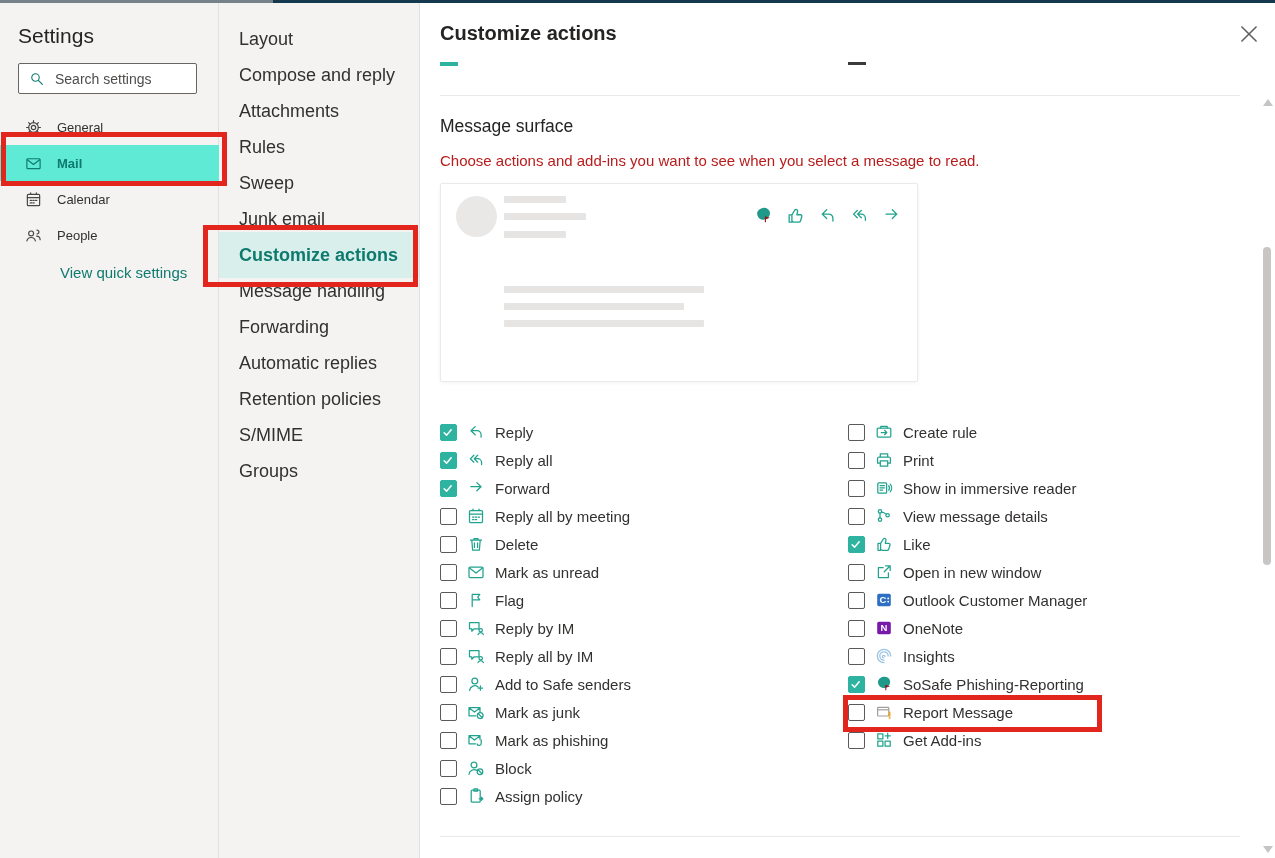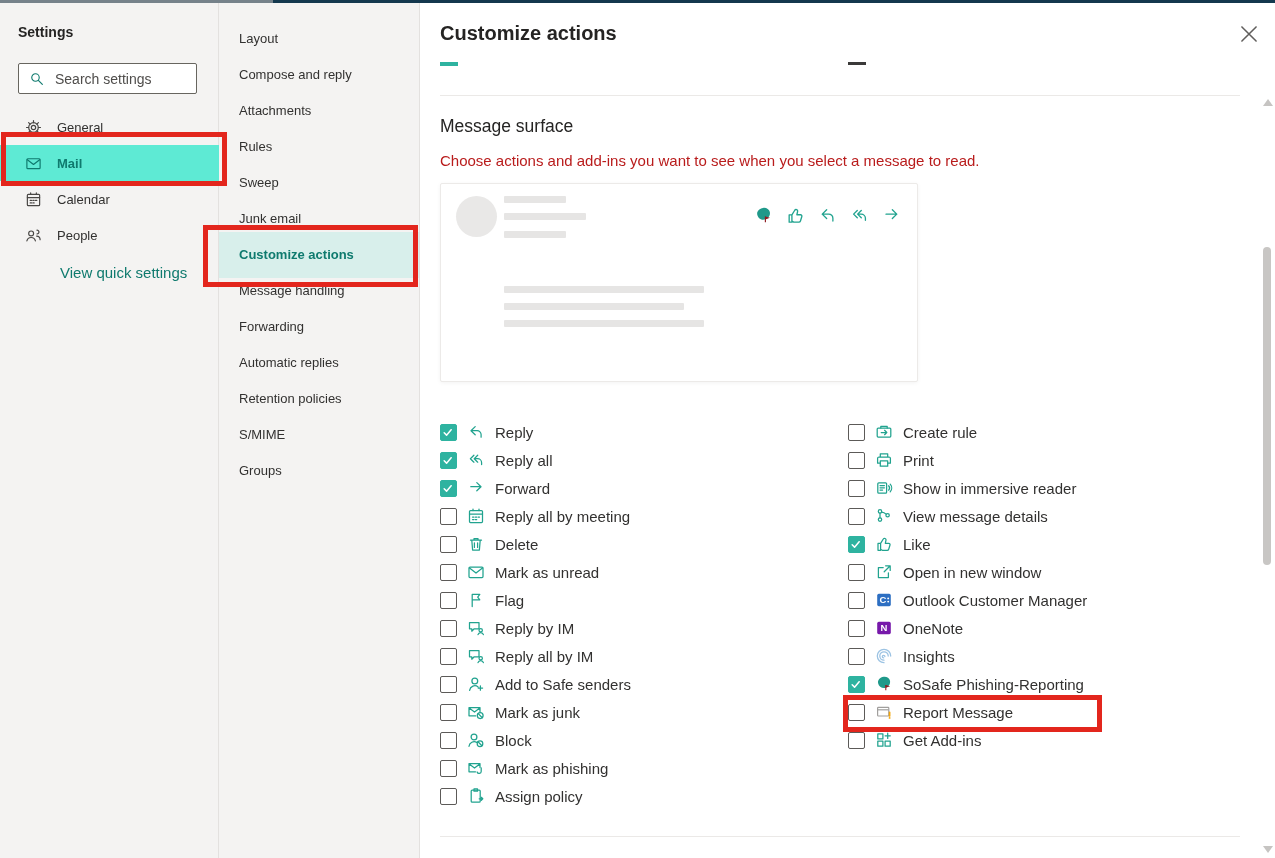--- a/index.html
+++ b/index.html
@@ -6,41 +6,41 @@
   #page { position:relative; width:1275px; height:858px; background:#fff;
           font-family:"Liberation Sans", sans-serif; overflow:hidden; }
 
   
   .strip-gray { position:absolute; left:0; top:0; width:273px; height:3px; background:#76828a; }
   .strip-navy { position:absolute; left:273px; top:0; width:1002px; height:3px; background:#14384e; }
 
   
   #sidebar { position:absolute; left:0; top:3px; width:219px; height:855px;
              background:#f4f3f2; border-right:1px solid #e3e1df; box-sizing:border-box; }
-  #sidebar-title { position:absolute; left:18px; top:21px; font-size:14px; font-weight:700; color:#252423; }
+  #sidebar-title { position:absolute; left:18px; top:21px; font-size:21px; font-weight:400; color:#252423; }
   .search-box { position:absolute; left:18px; top:60px; width:179px; height:31px; background:#fff;
                 border:1px solid #67655f; border-radius:2px; display:flex; align-items:center; box-sizing:border-box; }
   .search-box .icon { width:16px; height:16px; margin:0 8px 0 10px; color:#0f7a6e; flex:none; }
   .search-box input { border:none; outline:none; background:transparent; width:130px;
                       font-family:"Liberation Sans",sans-serif; font-size:14px; color:#3b3a39; }
   .search-box input::placeholder { color:#4f4d4b; opacity:1; }
   #sidebar-items { position:absolute; left:0; top:106px; width:219px; }
   .side-row { height:36px; display:flex; align-items:center; cursor:pointer; }
   .side-row .icon { width:17px; height:17px; margin-left:25px; color:#484644; flex:none; }
   .side-row .lbl { margin-left:15px; font-size:13px; color:#323130; }
   .side-row.selected { background:#5eead4; }
   .side-row.selected .icon { color:#0f7a6e; }
   .side-row.selected .lbl { color:#0f7a6e; font-weight:700; }
   #quick-link { position:absolute; left:60px; top:261px; font-size:15px; color:#0f7a6e; cursor:pointer; }
 
   
   #navcol { position:absolute; left:219px; top:3px; width:201px; height:855px;
             background:#f4f3f2; border-right:1px solid #e3e1df; box-sizing:border-box; }
   #nav-list { list-style:none; margin:0; padding:18px 0 0 0; }
-  #nav-list li { height:36px; line-height:36px; padding-left:20px; font-size:13px; color:#323130; cursor:pointer; }
+  #nav-list li { height:36px; line-height:36px; padding-left:20px; font-size:18px; color:#323130; cursor:pointer; }
   #nav-list li.selected { background:#d8efeb; color:#0e7a6e; font-weight:700;
                           height:46px; line-height:46px; margin:-5px 0; }
 
   
   #main { position:absolute; left:420px; top:3px; width:855px; height:855px; background:#fff; }
   #panel-title { position:absolute; left:20px; top:19px; font-size:20px; font-weight:600; color:#252423; }
   #close-btn { position:absolute; left:820px; top:22px; width:18px; height:18px; color:#605e5c; cursor:pointer; }
   .sliver-teal { position:absolute; left:20px; top:59px; width:18px; height:4px; background:#2eb3a0; }
   .sliver-dark { position:absolute; left:428px; top:59px; width:18px; height:3px; background:#3b3a39; }
   .divider { position:absolute; left:20px; width:800px; height:1px; background:#ebe9e7; }
@@ -336,37 +336,37 @@
               <circle cx="13.2" cy="12.6" r="2.9"></circle>
               <path d="M11.2 10.6l4.1 4.1"></path>
             </svg>
           </span>
           <span class="lbl">Mark as junk</span>
         </div>
         <div class="action-row">
           <span class="checkbox"></span>
           <span class="icon">
             <svg viewBox="0 0 18 18" fill="none" stroke="currentColor" stroke-width="1.25" stroke-linecap="round" stroke-linejoin="round">
+              <path d="M8.5 12.8H2V4.5h11v4 M2.5 5.2 7.5 9l5-3.8"></path>
+              <path d="M14.2 8.8v3.6a2.1 2.1 0 0 1-4.1.6"></path>
+            </svg>
+          </span>
+          <span class="lbl">Mark as phishing</span>
+        </div>
+        <div class="action-row">
+          <span class="checkbox"></span>
+          <span class="icon">
+            <svg viewBox="0 0 18 18" fill="none" stroke="currentColor" stroke-width="1.25" stroke-linecap="round" stroke-linejoin="round">
               <circle cx="7" cy="6" r="2.9"></circle>
               <path d="M2 15.3a5.2 5.2 0 0 1 7.8-3.9"></path>
               <circle cx="13" cy="12.7" r="2.8"></circle>
               <path d="M11 10.8l3.9 3.9"></path>
             </svg>
           </span>
           <span class="lbl">Block</span>
-        </div>
-        <div class="action-row">
-          <span class="checkbox"></span>
-          <span class="icon">
-            <svg viewBox="0 0 18 18" fill="none" stroke="currentColor" stroke-width="1.25" stroke-linecap="round" stroke-linejoin="round">
-              <path d="M8.5 12.8H2V4.5h11v4 M2.5 5.2 7.5 9l5-3.8"></path>
-              <path d="M14.2 8.8v3.6a2.1 2.1 0 0 1-4.1.6"></path>
-            </svg>
-          </span>
-          <span class="lbl">Mark as phishing</span>
         </div>
         <div class="action-row">
           <span class="checkbox"></span>
           <span class="icon">
             <svg viewBox="0 0 18 18" fill="none" stroke="currentColor" stroke-width="1.25" stroke-linecap="round" stroke-linejoin="round">
               <rect x="4.2" y="3" width="9" height="12.2" rx="1"></rect>
               <path d="M7 3V1.9h3.5V3 M7 3v1.2h3.5V3 M12.2 11.8h3.6 M14.3 10.3l1.5 1.5-1.5 1.5"></path>
             </svg>
           </span>
           <span class="lbl">Assign policy</span>

